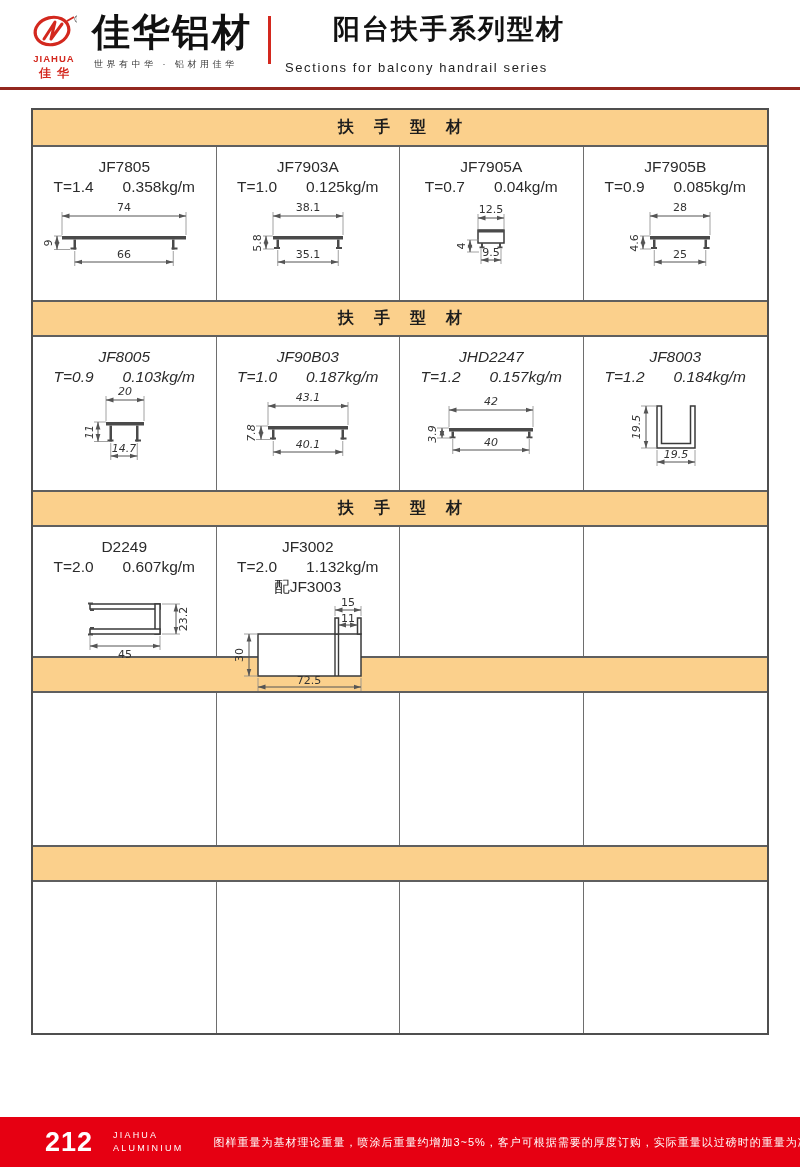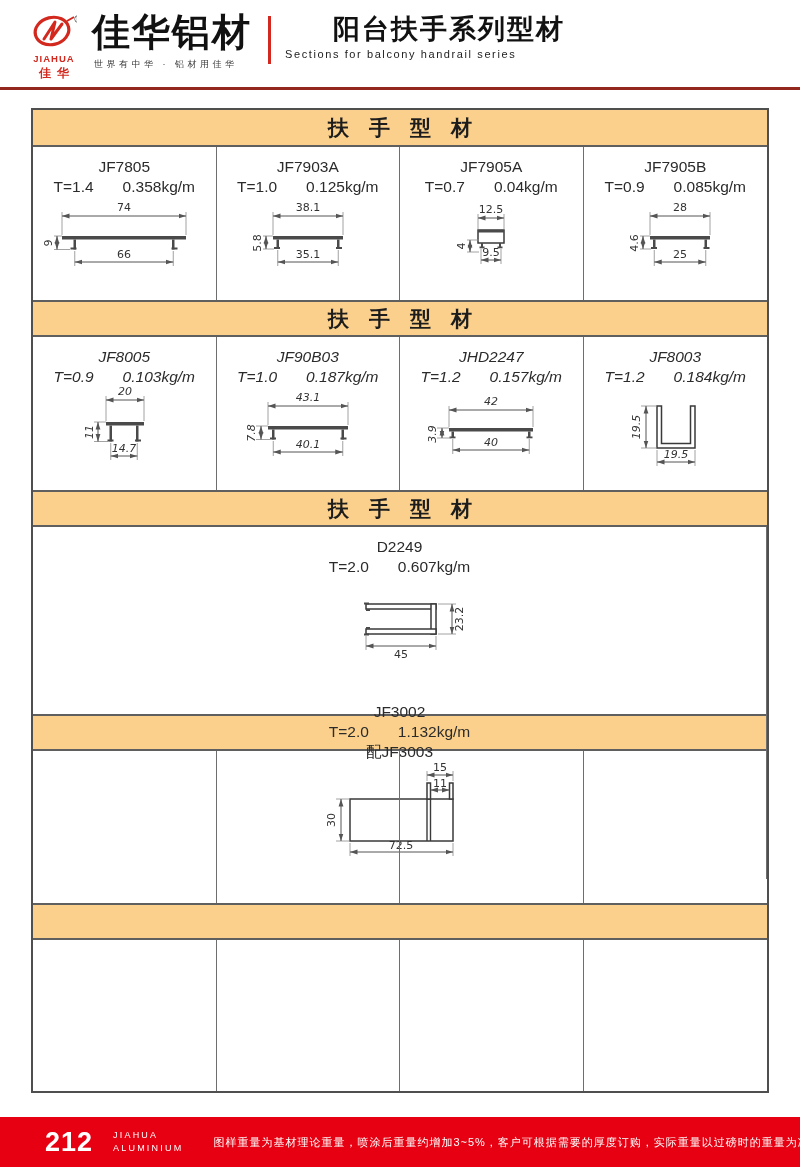--- a/index.html
+++ b/index.html
@@ -10,31 +10,31 @@
   .hdr { position:absolute; left:24px; top:12px; right:10px; height:68px; display:flex; align-items:flex-start; }
   .logo-block { width:60px; text-align:center; padding-top:2px; }
   .logo-en { color:#d3281e; font-weight:bold; font-size:9.5px; letter-spacing:1px; margin-top:1px; }
   .logo-cn { color:#d3281e; font-weight:bold; font-size:12px; letter-spacing:6px; padding-left:6px; margin-top:1px; }
   .company-block { margin-left:8px; }
   .company-name { font-size:38px; font-weight:bold; color:#111; letter-spacing:2px; line-height:1.1; }
   .slogan { font-size:9px; color:#3a3a3a; letter-spacing:3.5px; margin-top:4px; padding-left:2px; }
   .hdr-divider { width:3px; height:48px; background:#d3281e; margin:4px 14px 0 16px; }
   .series-block { padding-top:2px; }
   .series-cn { font-size:27px; font-weight:bold; color:#111; letter-spacing:2px; line-height:1.15;margin-left:48px; }
-  .series-en { font-size:11px; color:#222; letter-spacing:1.6px; margin-top:3px; }
+  .series-en { font-size:13px; color:#222; letter-spacing:1.6px; margin-top:15px; }
   .red-rule { position:absolute; left:0; top:87px; width:800px; height:3px; background:#93281f; }
 
   
   .catalog { position:absolute; left:31px; top:108px; width:738px; border:2px solid #4f4f4f; background:#fff; }
   .bar { height:37px; background:#fbd08c; border-top:2px solid #5f5f5f; border-bottom:2px solid #5f5f5f;
          display:flex; align-items:center; justify-content:center; }
   .bar:first-child { border-top:none; }
-  .bar-title { font-size:21px; font-weight:bold; color:#1d1d1d; letter-spacing:20px; padding-left:20px; }
+  .bar-title { font-size:16px; font-weight:bold; color:#1d1d1d; letter-spacing:20px; padding-left:20px; }
   .row { display:flex; }
-  .r-a { height:153px; } .r-b { height:153px;font-style:italic; } .r-c { height:187px;flex-direction:column; }
+  .r-a { height:153px; } .r-b { height:153px;font-style:italic; } .r-c { height:129px; }
   .r-d { height:152px; } .r-e { height:151px; }
   .cell { flex:1 1 25%; border-right:1.5px solid #6e6e6e; display:flex; flex-direction:column; align-items:center; }
   .cell:last-child { border-right:none; }
   .model { margin-top:11px; font-size:15.5px; color:#2b2b2b; }
   .spec { margin-top:2px; font-size:15.5px; color:#2b2b2b; display:flex; gap:29px; }
   .pair { margin-top:1px; font-size:15.5px; color:#2b2b2b; }
   .draw { flex:1; display:flex; align-items:flex-end; justify-content:center; padding-bottom:20px; }
 
   
   svg text { font-size:11px; fill:#333; font-family:"DejaVu Sans", sans-serif; }

